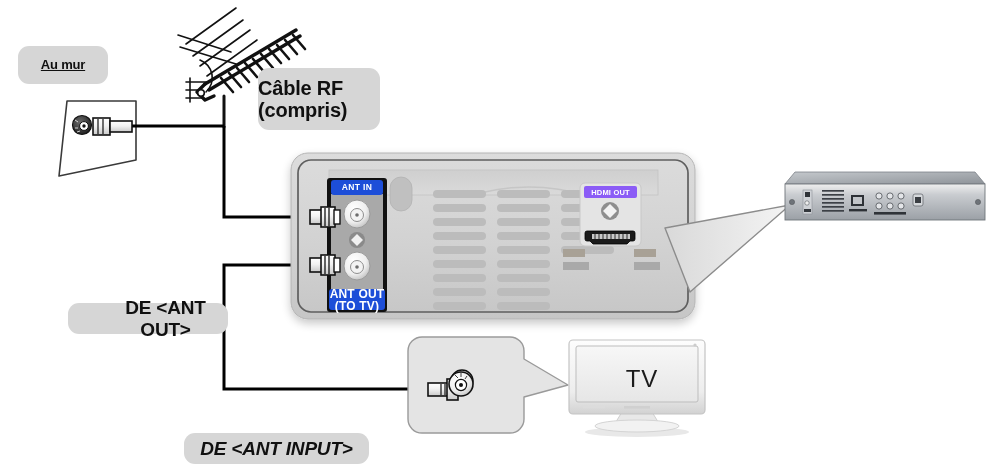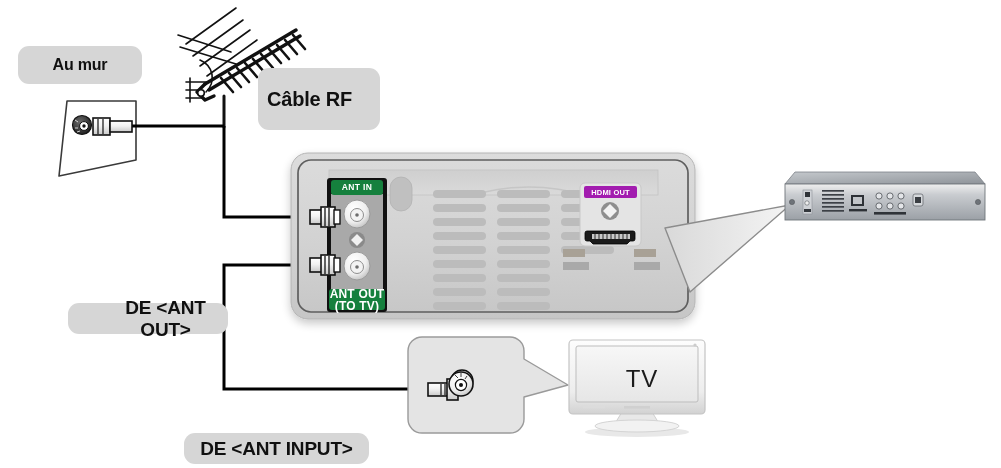--- a/index.html
+++ b/index.html
@@ -37,55 +37,55 @@
     text-align: center;
     line-height: 1.12;
     letter-spacing: -0.2px;
     box-sizing: border-box;
   }
   .pill.two-line {
     flex-direction: column;
     align-items: flex-start;
     justify-content: center;
   }
-  #pill-wall   { left: 18px;  top: 46px;  width: 124px; height: 38px; font-size: 16px; }
-  #pill-rf     { left: 258px; top: 68px;  width: 122px; height: 62px; font-size: 20px; padding-left: 9px; justify-content: center; }
+  #pill-wall   { left: 18px;  top: 46px;  width: 90px; height: 38px; font-size: 13px; text-decoration: underline; }
+  #pill-rf     { left: 258px; top: 68px;  width: 122px; height: 62px; font-size: 20px; padding-left: 0; justify-content: center; }
   #pill-antout { left: 68px;  top: 303px; width: 160px; height: 31px; font-size: 19px; padding-left: 35px; }
-  #pill-antin  { left: 184px; top: 433px; width: 185px; height: 31px; font-size: 19px; }
+  #pill-antin  { left: 184px; top: 433px; width: 185px; height: 31px; font-size: 19px; font-style: italic; }
   .tv-word {
     position: absolute;
     left: 612px;
     top: 365px;
     width: 60px;
     text-align: center;
     font-size: 24px;
     color: #1b1b1b;
     letter-spacing: 1px;
     font-weight: normal;
   }
   .port-label {
     position: absolute;
-    background: #15803d;
+    background: #1d4ed8;
     color: #ffffff;
     font-weight: bold;
     text-align: center;
     border-radius: 3px;
     display: flex;
     flex-direction: column;
     align-items: center;
     justify-content: center;
     line-height: 1.0;
     box-sizing: border-box;
   }
   #lbl-antin  { left: 331px; top: 180px; width: 52px; height: 15px; font-size: 8.5px; letter-spacing: 0.4px; }
   #lbl-antout { left: 329px; top: 289px; width: 56px; height: 21px; font-size: 12px; letter-spacing: 0.2px; }
   #lbl-hdmi {
     position: absolute;
     left: 584px; top: 186px; width: 53px; height: 12px;
-    background: #a21caf; color: #ffffff;
+    background: #8b5cf6; color: #ffffff;
     font-size: 7.5px; font-weight: bold;
     display: flex; align-items: center; justify-content: center;
     letter-spacing: 0.2px;
     border-radius: 2px;
   }
 </style>
 </head>
 <body>
 
 <div id="stage">
@@ -433,20 +433,21 @@
       <rect x="583" y="406" width="22" height="2.4" fill="#dcdcdc"></rect>
       <rect x="624" y="406" width="26" height="2.6" fill="#d0d0d0"></rect>
       <circle cx="695" cy="345" r="1.6" fill="#cccccc"></circle>
     </g>
   </svg>
 
   <div class="pill" id="pill-wall">Au mur</div>
 
   <div class="pill two-line" id="pill-rf">
     <span>Câble RF</span>
+    <span>(compris)</span>
   </div>
 
   <div class="pill" id="pill-antout">DE &lt;ANT OUT&gt;</div>
 
   <div class="pill" id="pill-antin">DE &lt;ANT INPUT&gt;</div>
 
   <div class="port-label" id="lbl-antin">ANT IN</div>
 
   <div class="port-label" id="lbl-antout">
     <span>ANT OUT</span>

